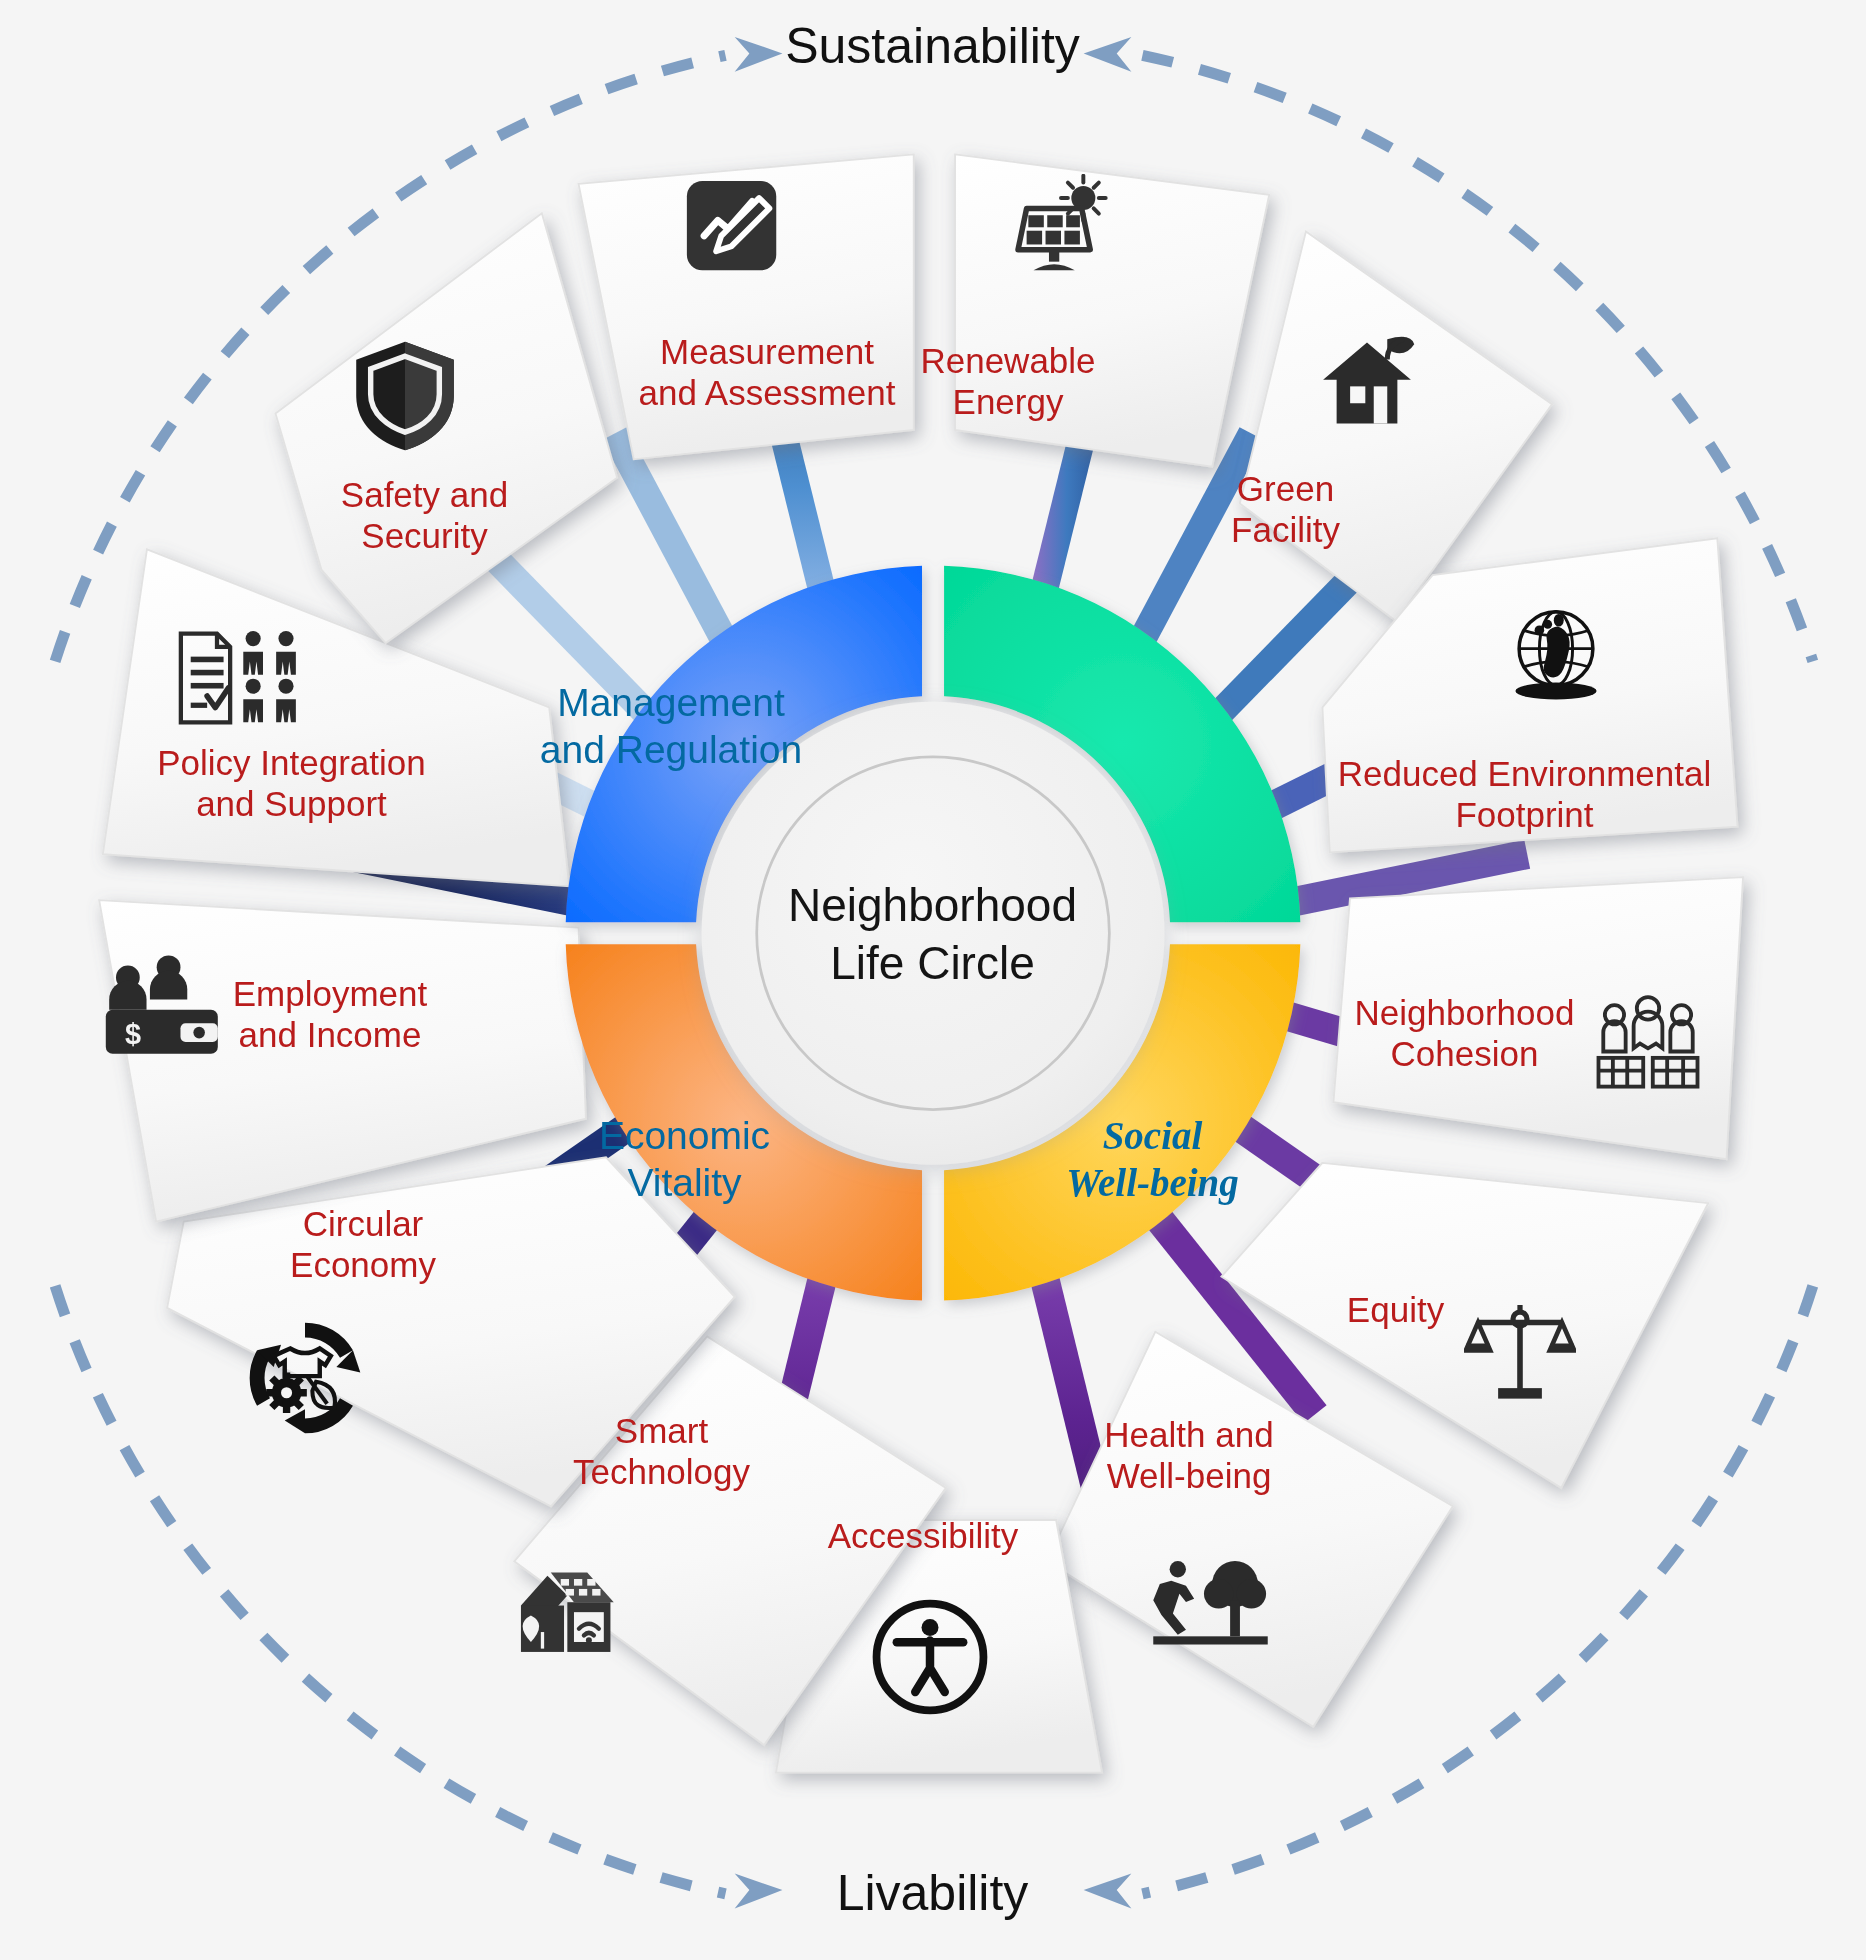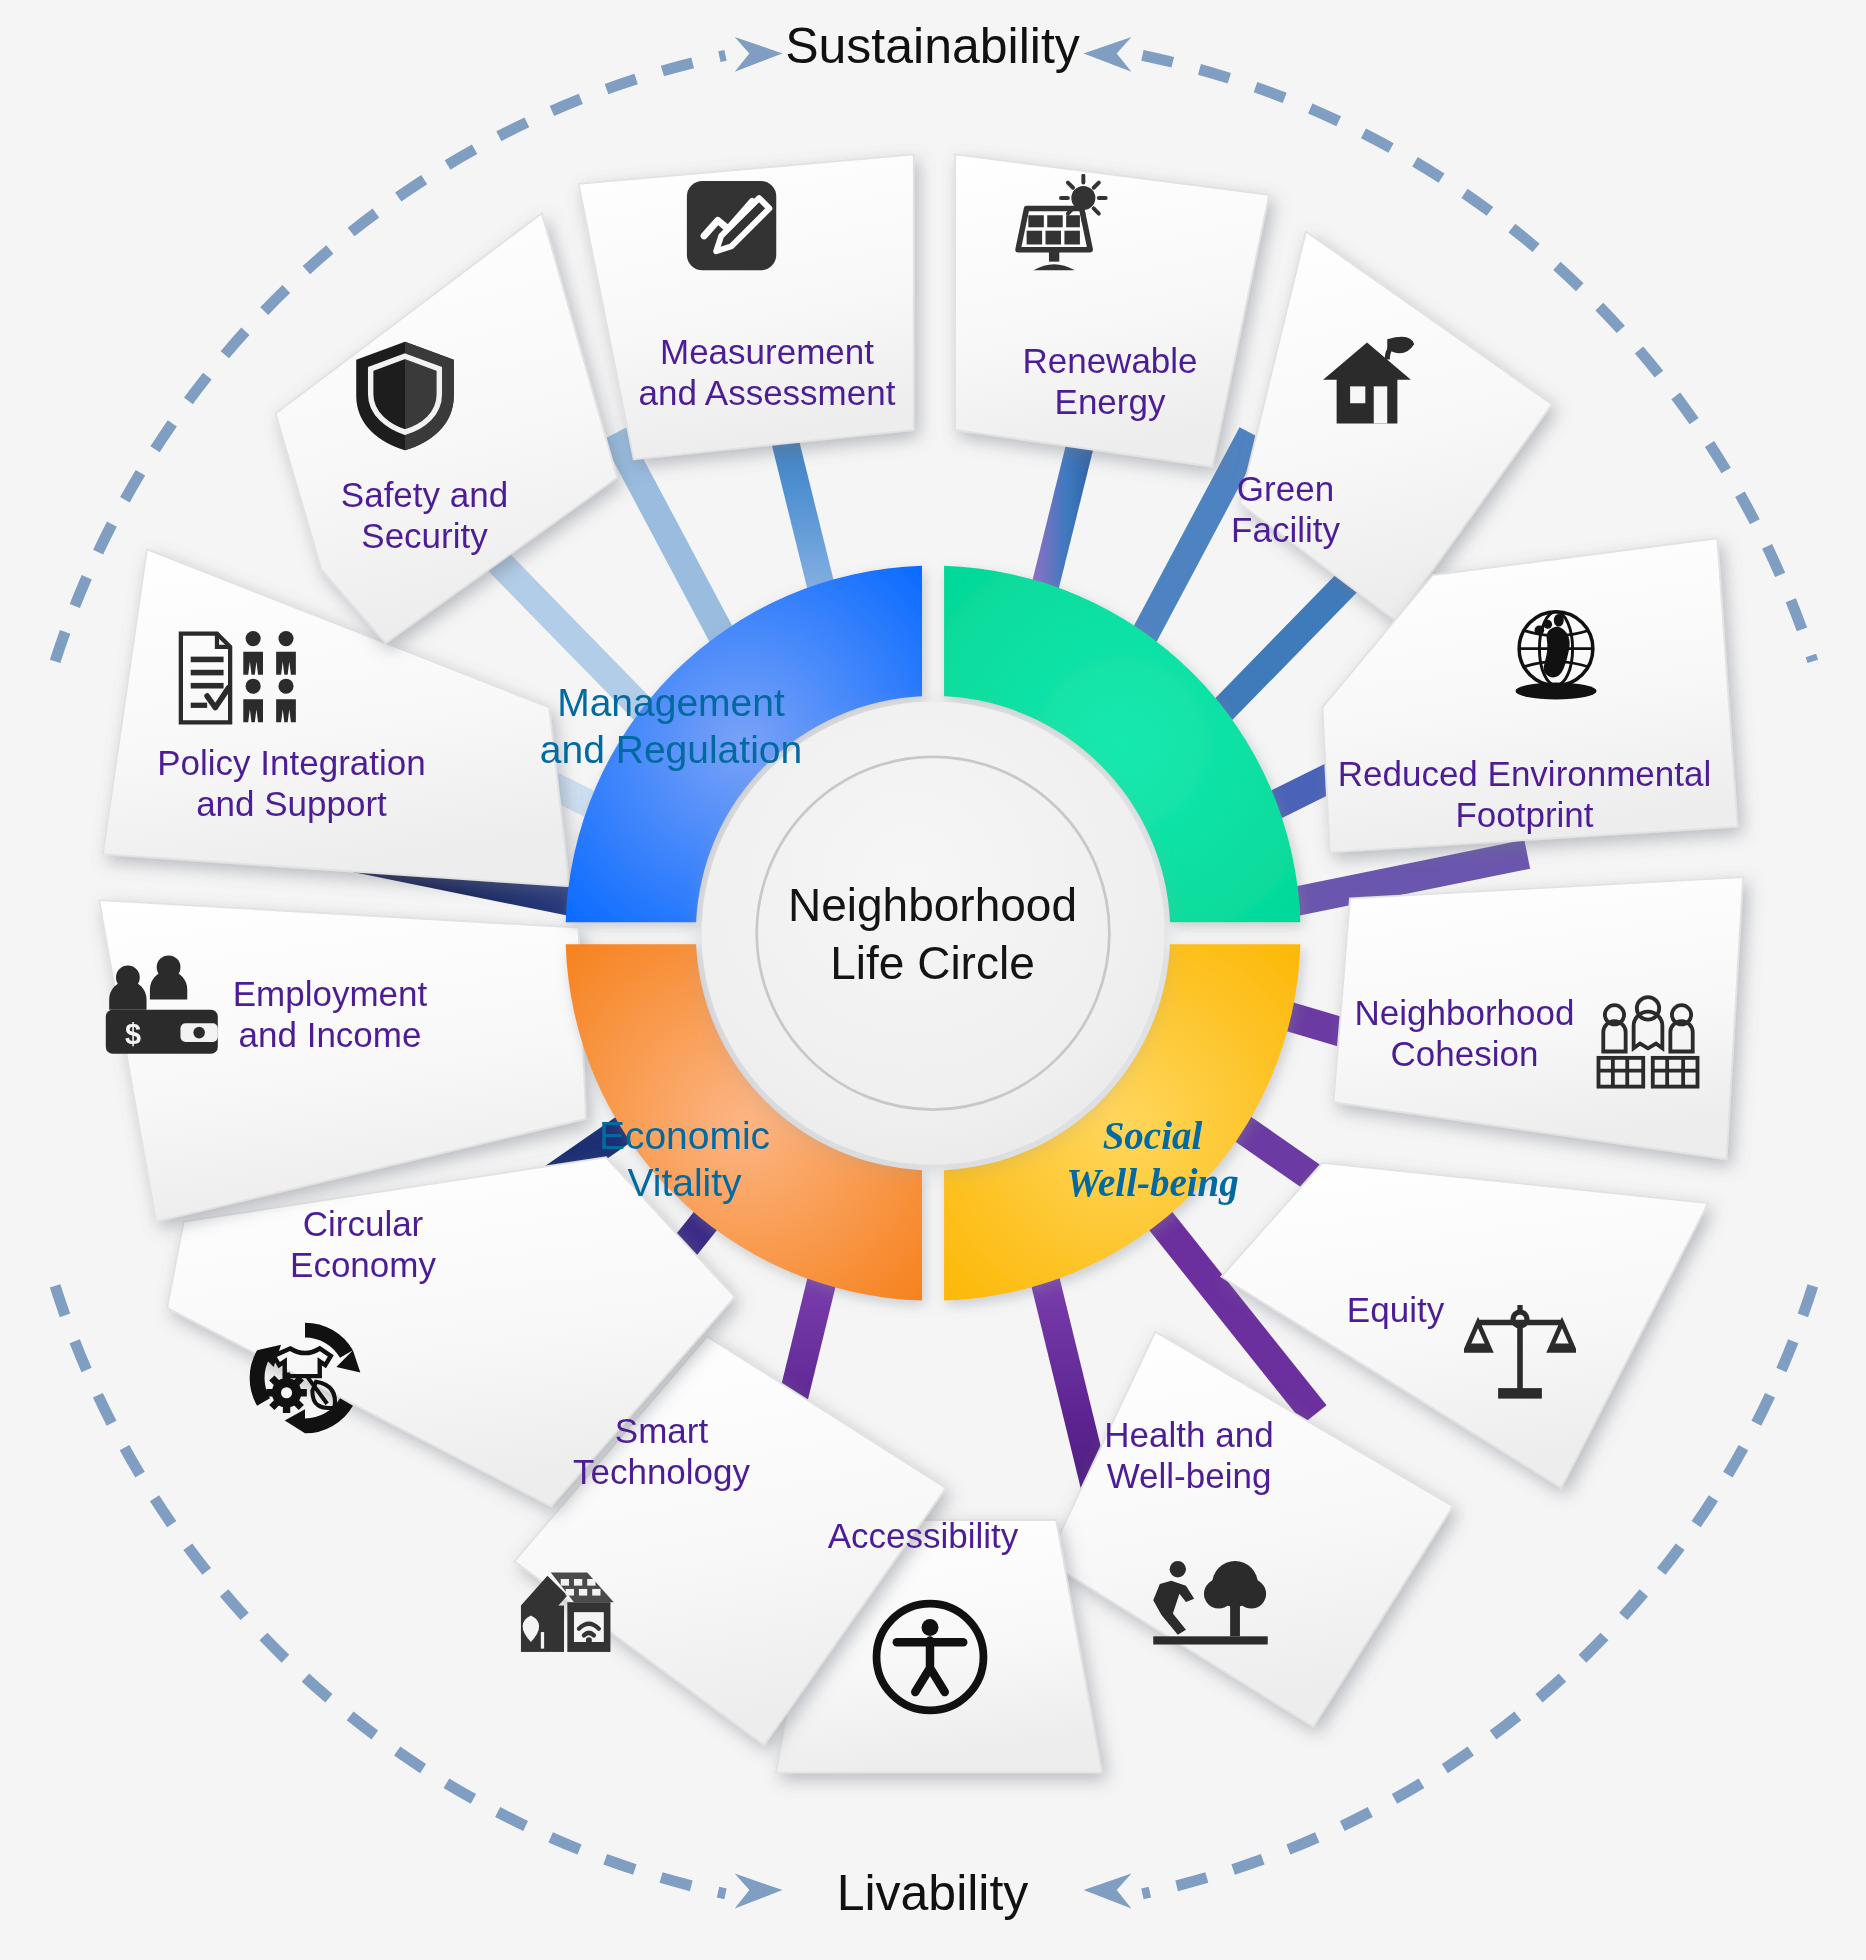--- a/index.html
+++ b/index.html
@@ -9,21 +9,21 @@
     font-family:"Liberation Sans","DejaVu Sans",sans-serif;
     overflow:hidden;
     position:relative;
   }
   #stage{position:absolute;left:0;top:0;width:1867px;height:1961px;}
   svg.layer{position:absolute;left:0;top:0;width:1867px;height:1961px;}
 
   .ring-label{
     position:absolute;
     text-align:center;
-    color:#4c1d95;
+    color:#b91c1c;
     font-size:35px;
     line-height:1.18;
     font-weight:400;
     white-space:pre-line;
     pointer-events:none;
   }
   .quad-label{
     position:absolute;
     text-align:center;
     color:#0369a1;
@@ -482,21 +482,21 @@
 
   <div class="quad-label" style="left:501px;top:680px;width:340px;">Management
 and Regulation</div>
   <div class="quad-label" style="left:542px;top:1113px;width:285px;">Economic
 Vitality</div>
   <div class="quad-label serif-bold" style="left:1001px;top:1113px;width:303px;font-style:italic;">Social
 Well-being</div>
 
   <div class="ring-label" style="left:588px;top:331px;width:358px;">Measurement
 and Assessment</div>
-  <div class="ring-label" style="left:986px;top:340px;width:248px;">Renewable
+  <div class="ring-label" style="left:884px;top:340px;width:248px;">Renewable
 Energy</div>
   <div class="ring-label" style="left:1166px;top:468px;width:239px;">Green
 Facility</div>
   <div class="ring-label" style="left:1304px;top:753px;width:441px;">Reduced Environmental
 Footprint</div>
   <div class="ring-label" style="left:1322px;top:992px;width:285px;">Neighborhood
 Cohesion</div>
   <div class="ring-label" style="left:1267px;top:1249px;width:257px;margin-top:40px;">Equity</div>
   <div class="ring-label" style="left:1056px;top:1414px;width:266px;">Health and
 Well-being</div>

